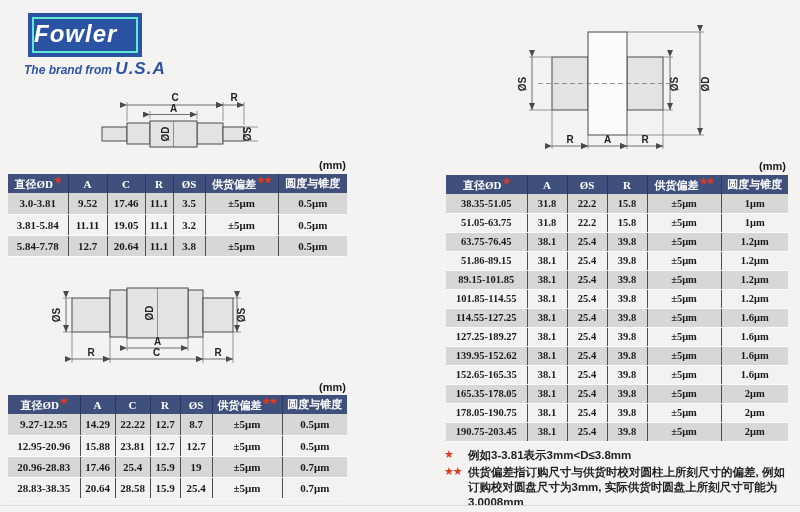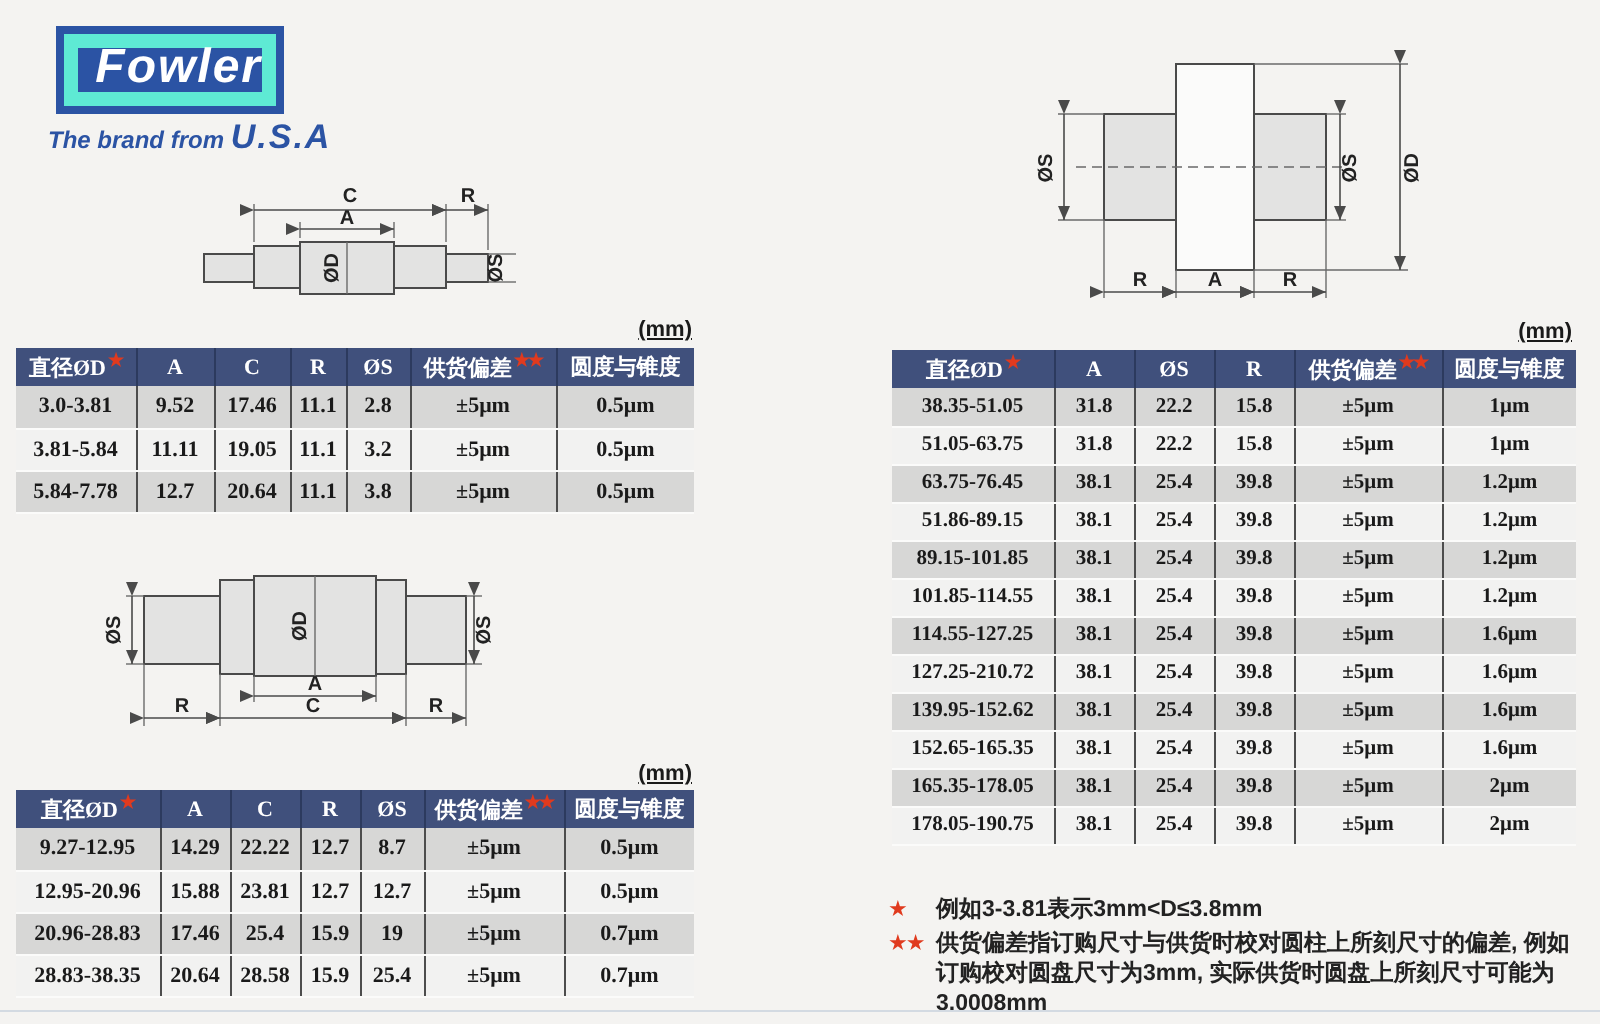--- a/index.html
+++ b/index.html
@@ -10,22 +10,22 @@
     font-family: "Liberation Sans", "DejaVu Sans", sans-serif;
     color: #1a1a1a;
   }
 
   
   .logo-box {
     position: absolute; left: 28px; top: 13px; width: 114px; height: 44px;
     background: #2b53a4; padding: 4px;
   }
   .logo-inner {
-    width: 100%; height: 100%; border: 7px solid #5eead4;
-    display: flex; align-items: center; justify-content: flex-end;
+    width: 100%; height: 100%; border: 2px solid #5eead4;
+    display: flex; align-items: center; justify-content: flex-start;
   }
   .logo-text {
     color: #fff; font-size: 24px; font-weight: bold; font-style: italic;
     letter-spacing: 1px; transform: translateY(-1px);
   }
   .tagline {
     position: absolute; left: 24px; top: 59px; color: #2b53a4;
     font-style: italic; font-weight: bold; font-size: 12px; white-space: nowrap;
   }
   .tagline .usa { font-size: 17px; letter-spacing: 1px; }
@@ -33,21 +33,21 @@
   
   svg { position: absolute; overflow: visible; }
   .shape { fill: #e3e3e2; stroke: #4a4a4a; stroke-width: 1; }
   .shape-white { fill: #fbfbfa; stroke: #4a4a4a; stroke-width: 1; }
   .dim { stroke: #4a4a4a; stroke-width: 0.8; fill: none; }
   .ext { stroke: #6a6a6a; stroke-width: 0.7; fill: none; }
   .cl  { stroke: #6a6a6a; stroke-width: 0.7; stroke-dasharray: 5 3; }
   .dlabel { font: bold 10px "Liberation Sans","DejaVu Sans",sans-serif; fill: #222; }
 
   
-  .mm { position: absolute; font-size: 11px; font-weight: bold; color: #1a1a1a; text-decoration: underline; }
+  .mm { position: absolute; font-size: 11px; font-weight: bold; color: #1a1a1a; }
   .mm1 { left: 240px; top: 159px; width: 106px; text-align: right; }
   .mm2 { left: 240px; top: 381px; width: 106px; text-align: right; }
   .mm3 { left: 680px; top: 160px; width: 106px; text-align: right; }
 
   
   table.spec {
     position: absolute; border-collapse: collapse; table-layout: fixed;
     font-size: 11px; font-weight: bold; text-align: center; color: #1a1a1a; font-family: Liberation Serif, serif;
   }
   table.spec th {
@@ -231,21 +231,21 @@
           <th><span>供货偏差</span><span class="star">★★</span></th>
           <th><span>圆度与锥度</span></th>
         </tr>
       </thead>
       <tbody>
         <tr>
           <td>3.0-3.81</td>
           <td>9.52</td>
           <td>17.46</td>
           <td>11.1</td>
-          <td>2.8</td>
+          <td>3.5</td>
           <td>±5μm</td>
           <td>0.5μm</td>
         </tr>
         <tr>
           <td>3.81-5.84</td>
           <td>11.11</td>
           <td>19.05</td>
           <td>11.1</td>
           <td>3.2</td>
           <td>±5μm</td>
@@ -375,21 +375,21 @@
         </tr>
         <tr>
           <td>114.55-127.25</td>
           <td>38.1</td>
           <td>25.4</td>
           <td>39.8</td>
           <td>±5μm</td>
           <td>1.6μm</td>
         </tr>
         <tr>
-          <td>127.25-210.72</td>
+          <td>127.25-189.27</td>
           <td>38.1</td>
           <td>25.4</td>
           <td>39.8</td>
           <td>±5μm</td>
           <td>1.6μm</td>
         </tr>
         <tr>
           <td>139.95-152.62</td>
           <td>38.1</td>
           <td>25.4</td>
@@ -408,20 +408,28 @@
         <tr>
           <td>165.35-178.05</td>
           <td>38.1</td>
           <td>25.4</td>
           <td>39.8</td>
           <td>±5μm</td>
           <td>2μm</td>
         </tr>
         <tr>
           <td>178.05-190.75</td>
+          <td>38.1</td>
+          <td>25.4</td>
+          <td>39.8</td>
+          <td>±5μm</td>
+          <td>2μm</td>
+        </tr>
+        <tr>
+          <td>190.75-203.45</td>
           <td>38.1</td>
           <td>25.4</td>
           <td>39.8</td>
           <td>±5μm</td>
           <td>2μm</td>
         </tr>
       </tbody>
     </table>
 
   <div class="notes">

